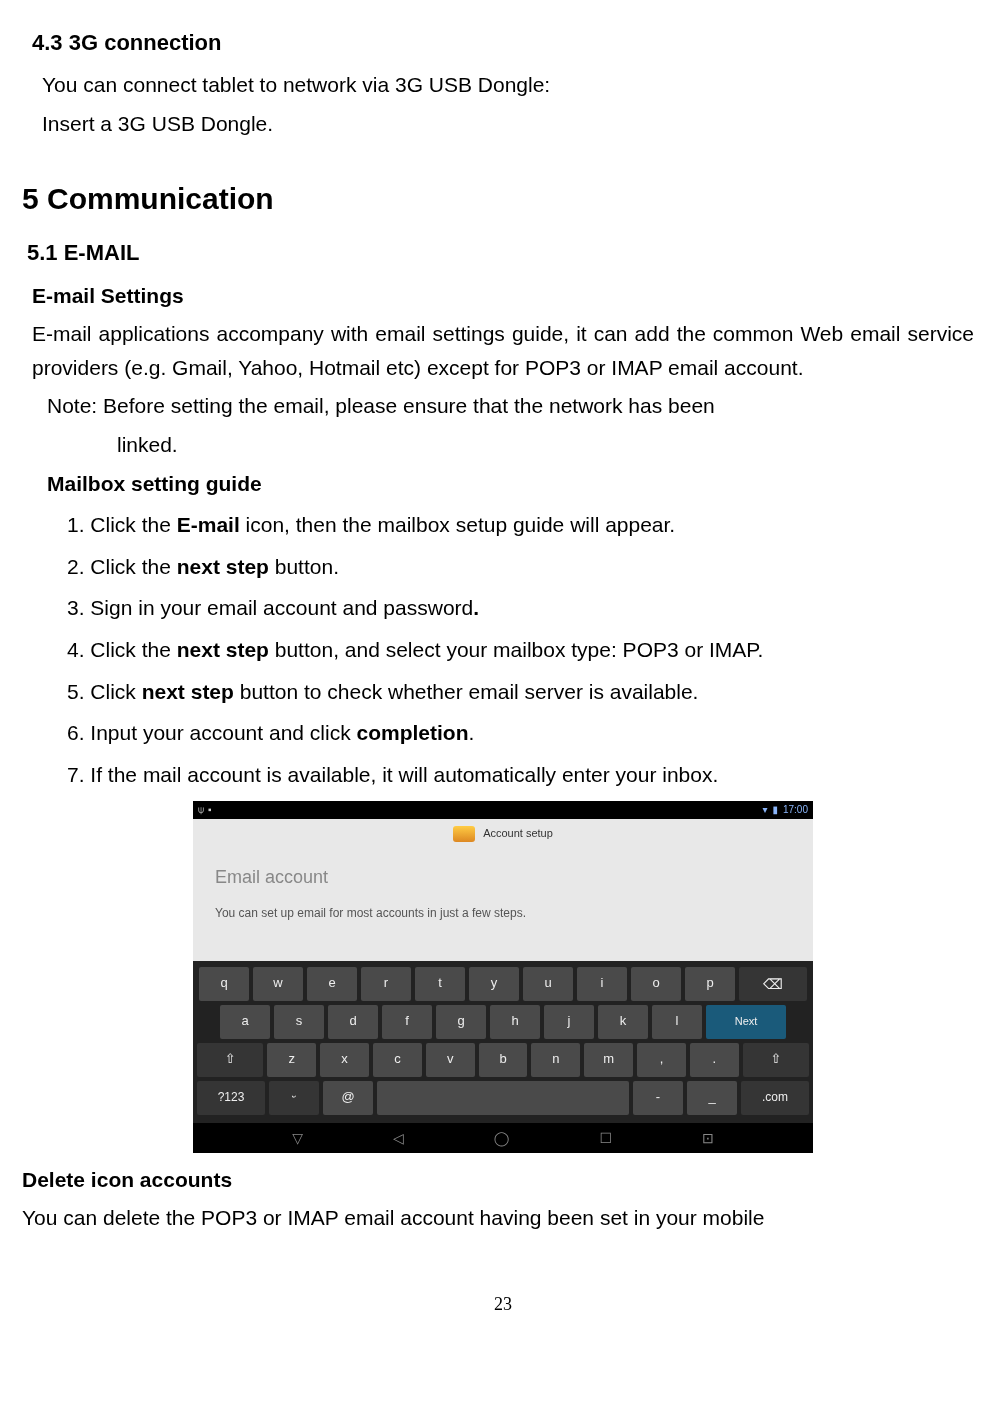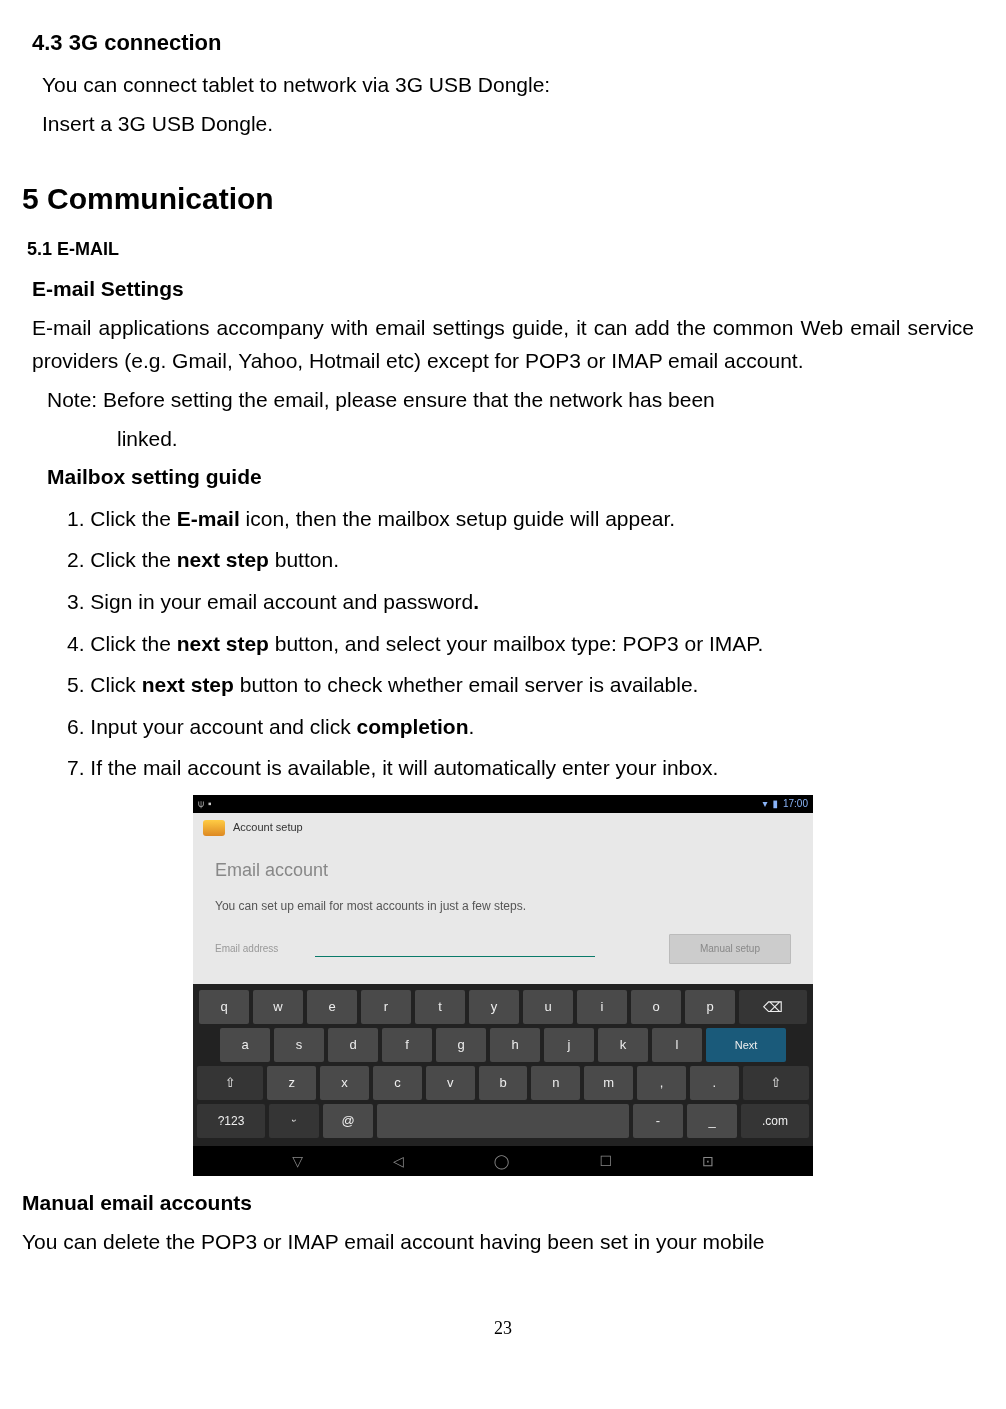--- a/index.html
+++ b/index.html
@@ -19,21 +19,21 @@
     .body-text {
       margin: 5px 0 5px 20px;
     }
     .h1 {
       font-weight: bold;
       font-size: 30px;
       margin: 35px 0 12px 0;
     }
     .sub-heading {
       font-weight: bold;
-      font-size: 18px;
+      font-size: 22px;
       margin: 10px 0 8px 5px;
     }
     .bold-line {
       font-weight: bold;
       margin: 5px 0 5px 10px;
     }
     .justified {
       text-align: justify;
       margin: 5px 10px 5px 10px;
     }
@@ -73,30 +73,31 @@
     .status-left { display: flex; gap: 4px; color:#ccc; font-size:10px;}
     .status-right { display: flex; gap: 5px; align-items:center; }
     .app-header {
       background: #e8e8e8;
       padding: 6px 10px;
       display: flex;
       align-items: center;
       gap: 8px;
       font-size: 11px;
       color: #333;
+      justify-content: center;
     }
     .email-icon {
       width: 22px; height: 16px;
       background: linear-gradient(#ffcc44, #dd8822);
       border-radius: 3px;
       position: relative;
     }
     .content-area {
       background: #e8e8e8;
-      padding: 14px 22px 20px 22px;
+      padding: 14px 6px 20px 22px;
     }
     .email-title {
       font-size: 18px;
       color: #888;
       margin-bottom: 12px;
     }
     .email-subtitle {
       font-size: 12px;
       color: #555;
       margin-bottom: 18px;
@@ -222,25 +223,20 @@
         <span>17:00</span>
       </div>
     </div>
     <div class="app-header">
       <div class="email-icon"></div>
       <span>Account setup</span>
     </div>
     <div class="content-area">
       <div class="email-title">Email account</div>
       <div class="email-subtitle">You can set up email for most accounts in just a few steps.</div>
-      <div class="input-row">
-        <span class="input-label">Email address</span>
-        <div class="input-underline"></div>
-        <div class="manual-btn">Manual setup</div>
-      </div>
     </div>
     <div class="keyboard">
       <div class="kb-row">
         <div class="key">q</div>
         <div class="key">w</div>
         <div class="key">e</div>
         <div class="key">r</div>
         <div class="key">t</div>
         <div class="key">y</div>
         <div class="key">u</div>
@@ -287,16 +283,16 @@
     <div class="nav-bar">
       <span>▽</span>
       <span>◁</span>
       <span>◯</span>
       <span>☐</span>
       <span>⊡</span>
     </div>
   </div>
 </div>
 
-<div class="bold-line left-block" style="margin-left:0;">Manual email accounts</div>
+<div class="bold-line left-block" style="margin-left:0;">Delete icon accounts</div>
 <div style="margin:5px 0;">You can delete the POP3 or IMAP email account having been set in your mobile</div>
 
 <div class="page-num">23</div>
 
 </body></html>

